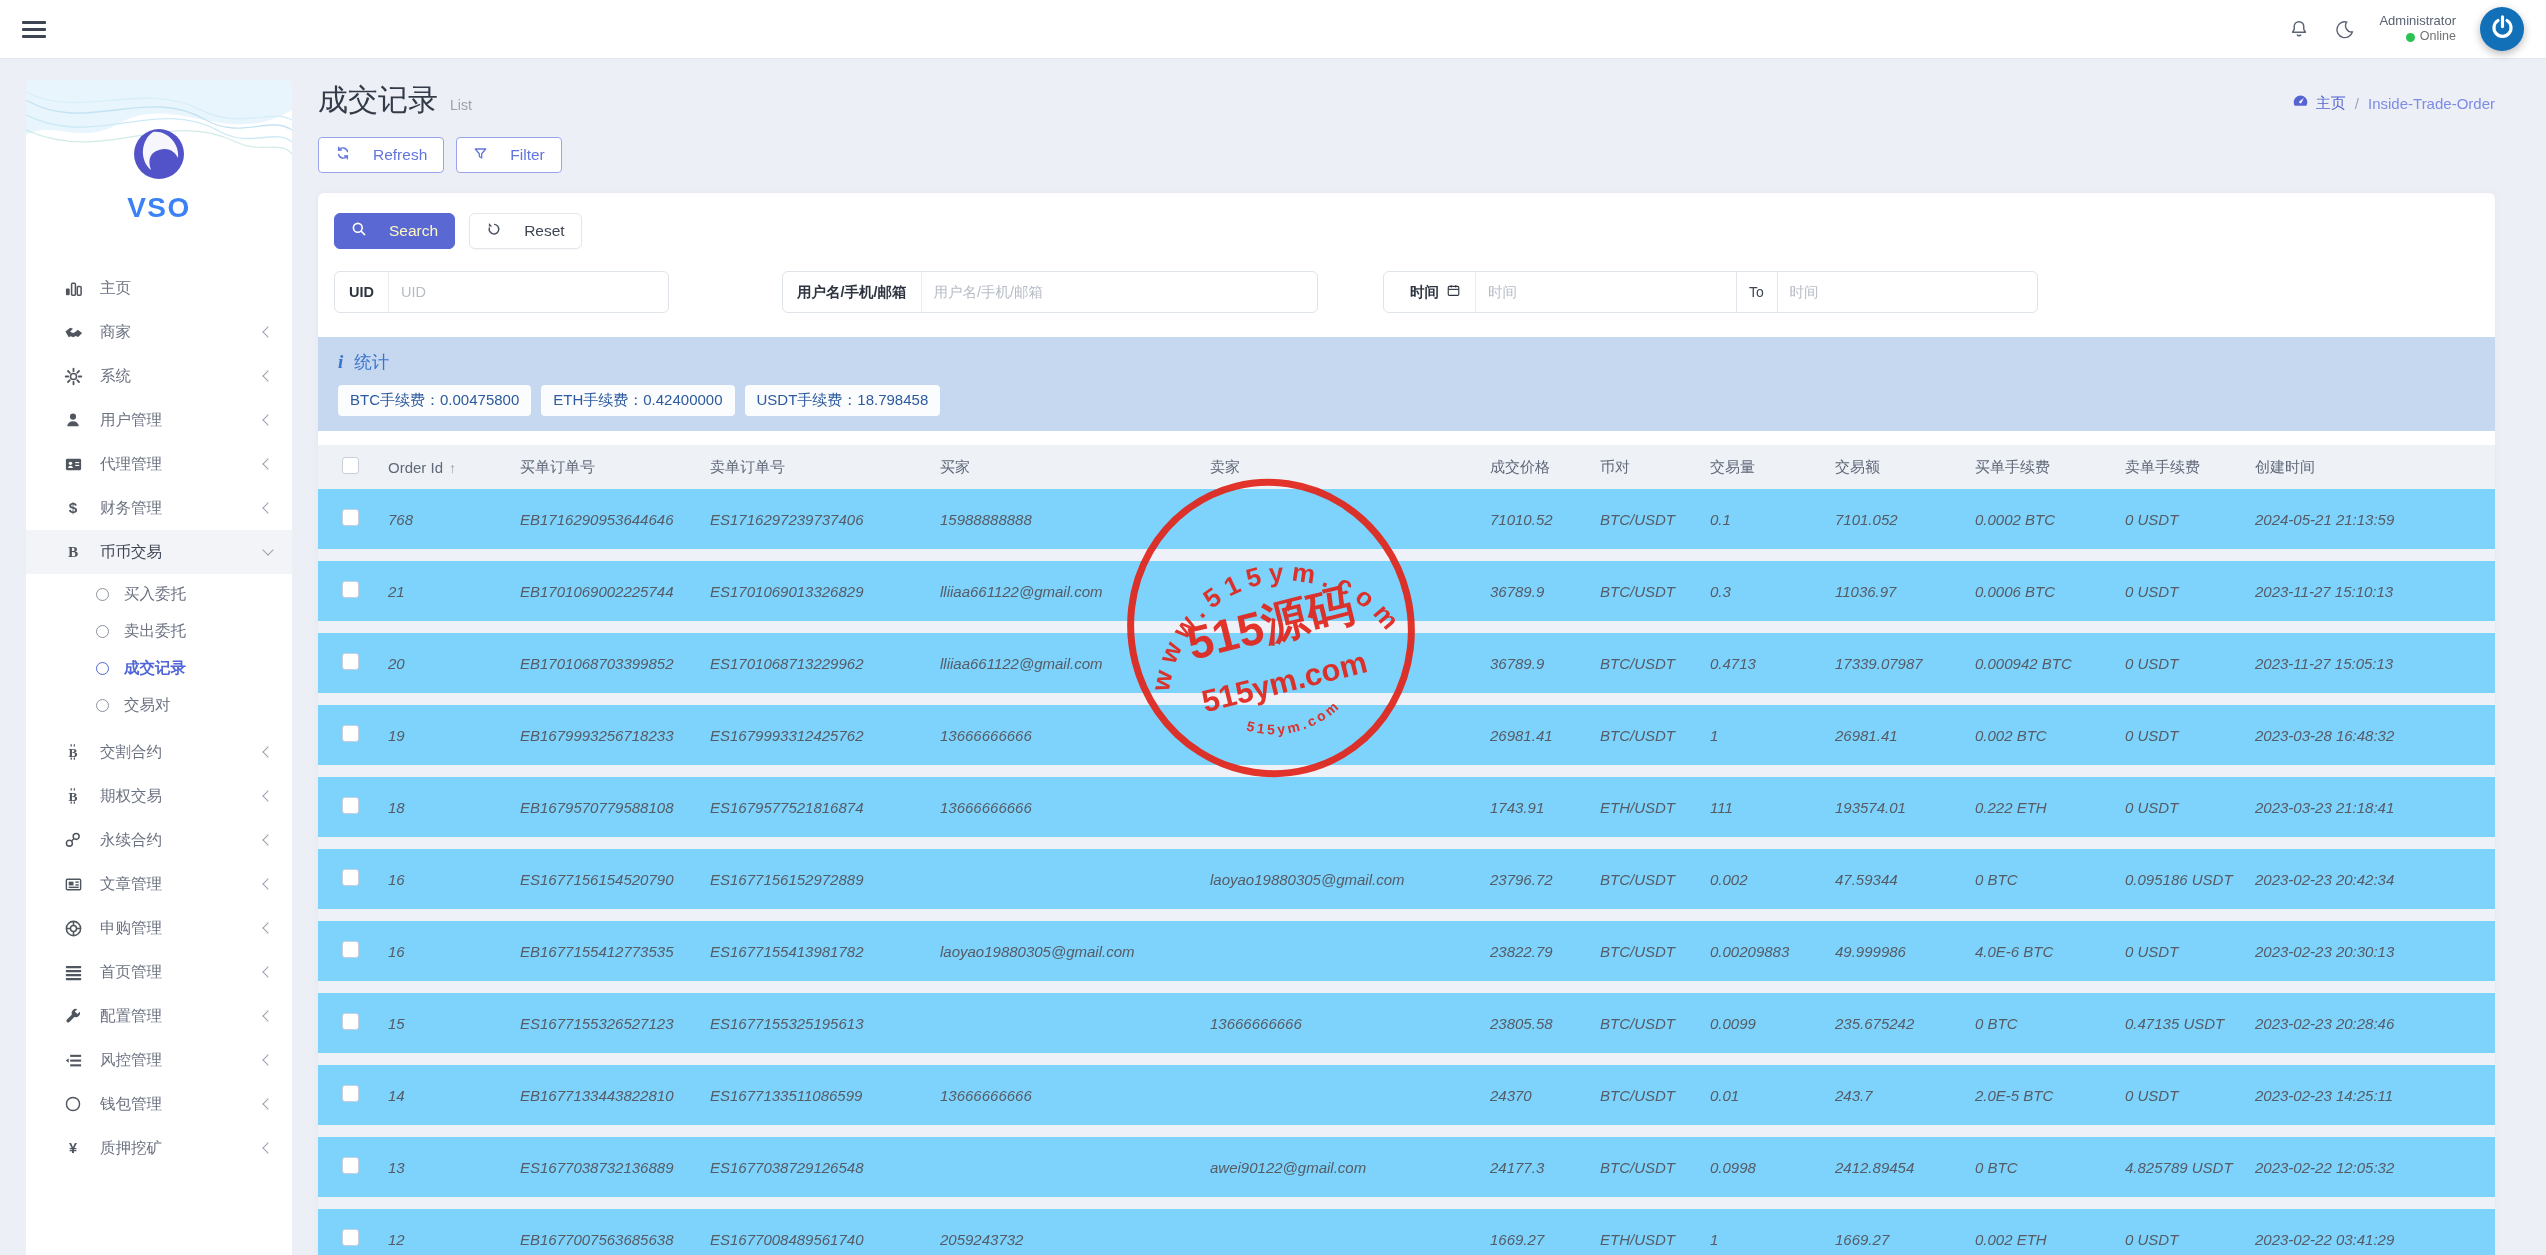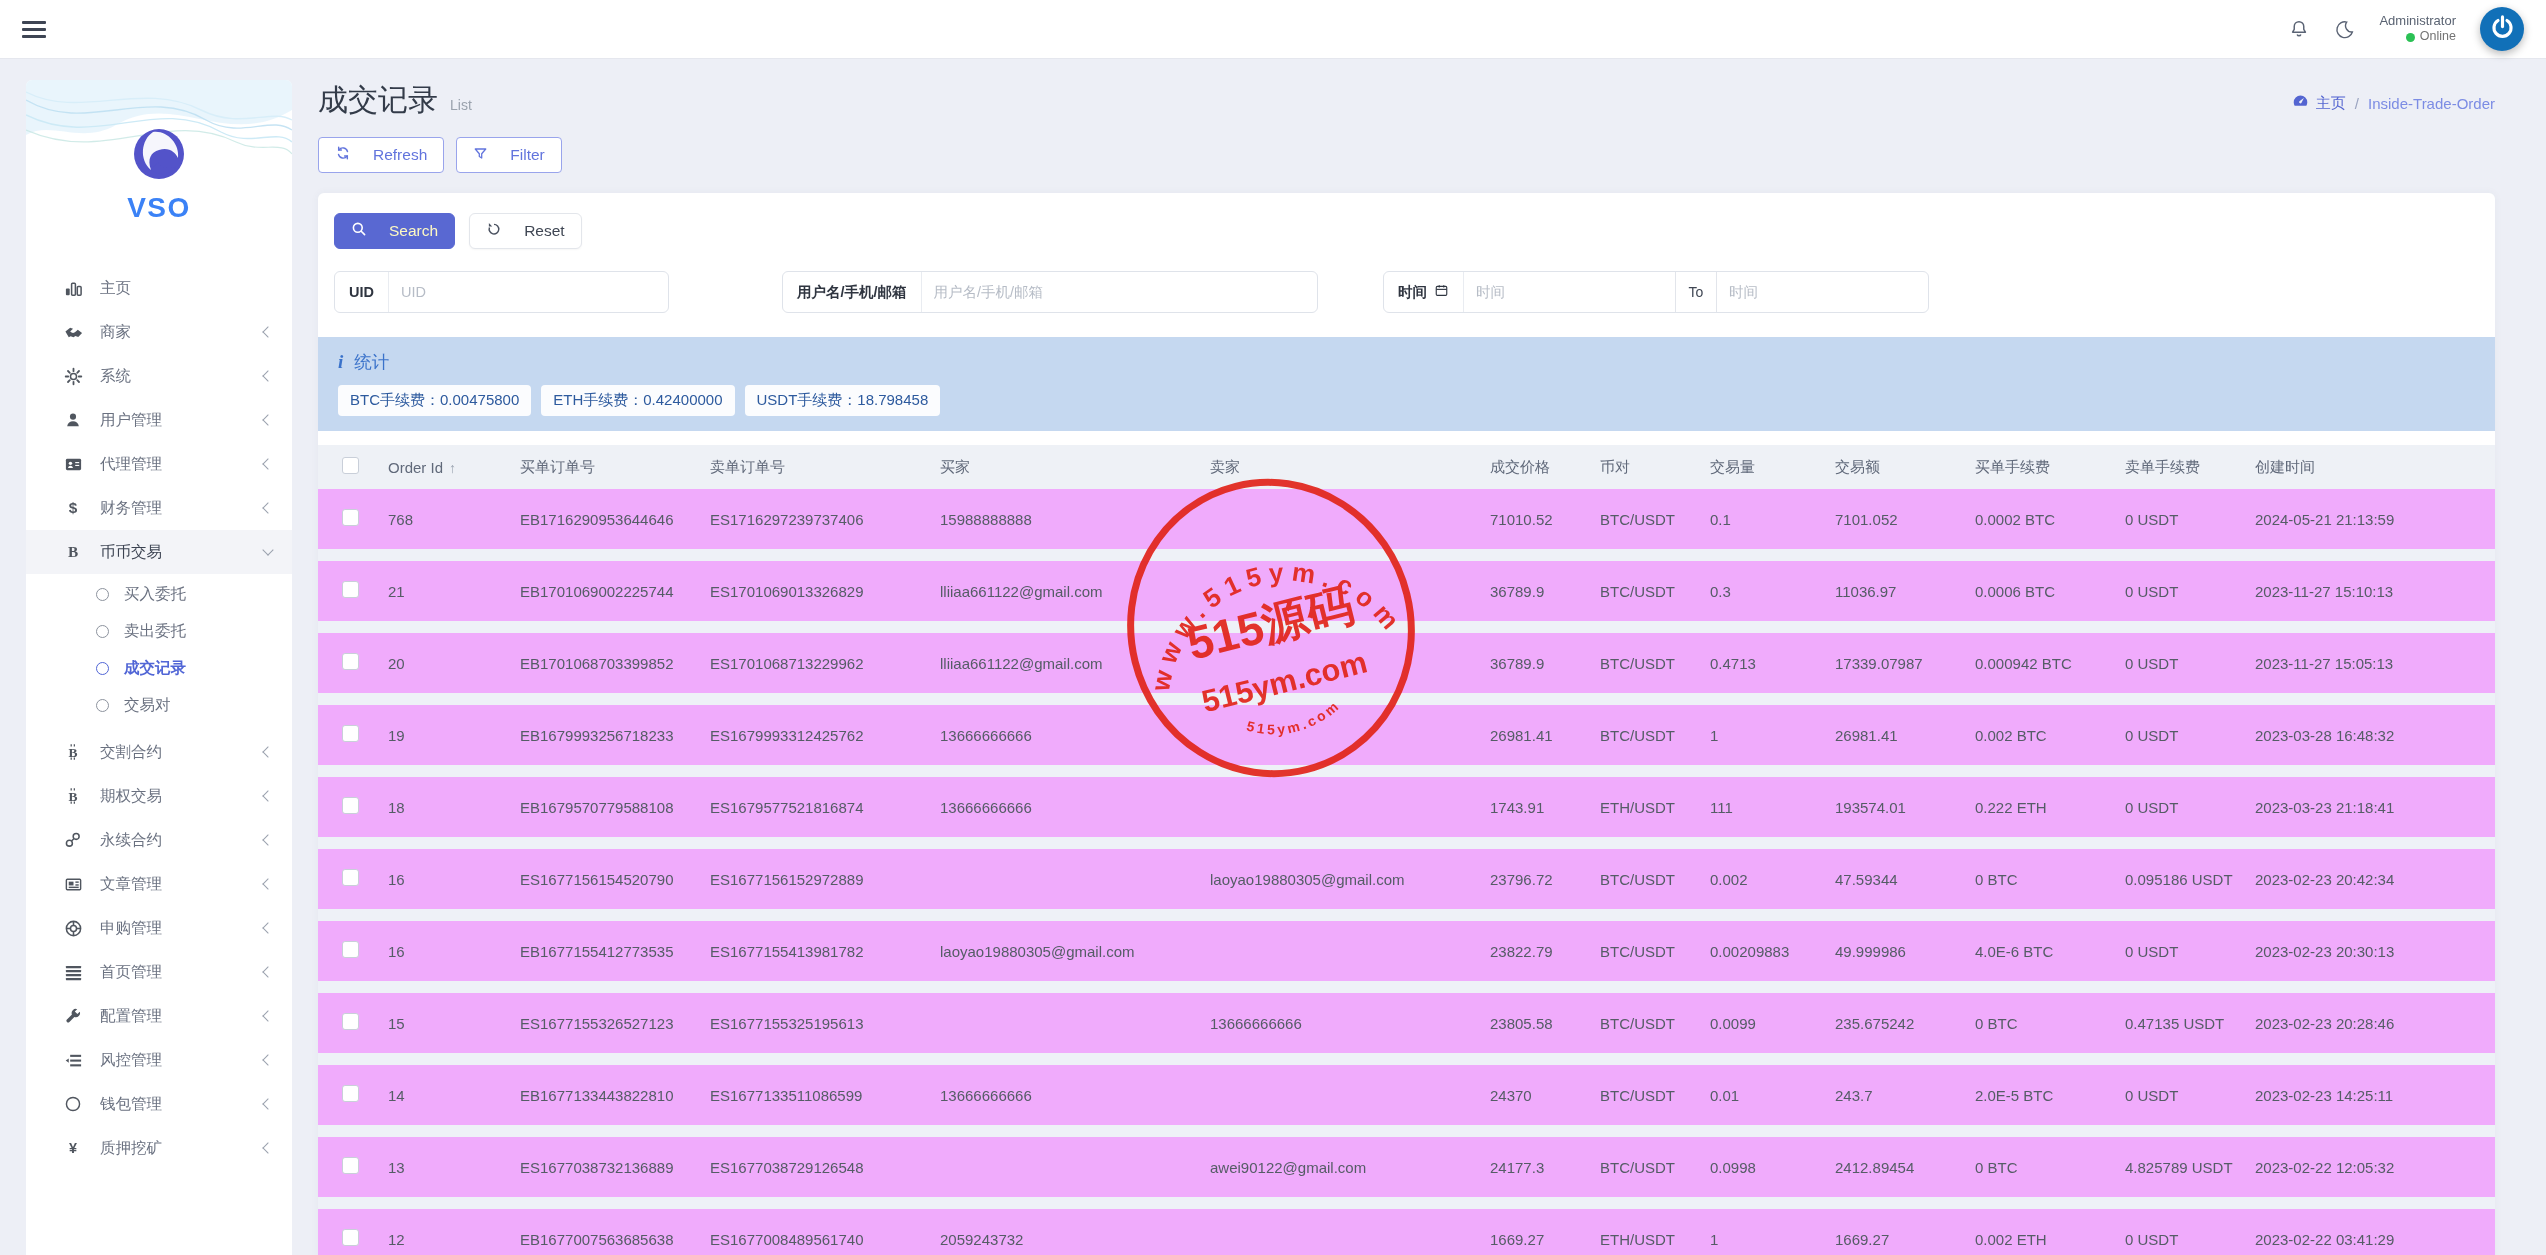--- a/index.html
+++ b/index.html
@@ -56,35 +56,35 @@
   .btn-search { background:#5968d2; color:#fef9c3; border:1px solid #5968d2; border-radius:6px; font-size:15.5px; }
   .btn-reset { border:1px solid #e3e6eb; color:#3f4653; margin-left:14px; border-radius:6px; box-shadow:0 1px 2px rgba(0,0,0,.04); }
 
   .filters { display:flex; margin-top:22px; padding:0 16px; }
   .fgroup { display:flex; align-items:stretch; border:1px solid #dfe3ea; border-radius:6px; height:42px; background:#fff; }
   .flabel { padding:0 14px; font-weight:bold; font-size:14.5px; color:#2f3540; white-space:nowrap; display:flex; align-items:center; gap:7px; border-right:1px solid #e9ecf1; }
   .fgroup input { border:none; outline:none; flex:1; font-size:14.5px; color:#495057; padding:0 12px; background:transparent; min-width:0; font-family:inherit; }
   .fgroup input::placeholder { color:#b6bcc6; }
   .g-uid { width:335px; }
   .g-user { width:536px; margin-left:113px; }
-  .g-time { width:546px; margin-left:65px; }
+  .g-time { width:655px; margin-left:65px;padding-left:12px; }
   .to-seg { width:42px; border-left:1px solid #e2e5eb; border-right:1px solid #e2e5eb; display:flex; align-items:center; justify-content:center; font-size:14px; color:#3f4653; flex:none; }
 
   .stats { margin-top:24px; background:#c5d8f0; padding:13px 20px 15px 20px; }
   .stats-title { color:#3a72ca; font-size:17.5px; display:flex; align-items:center; gap:11px; }
   .info-i { font-family:"Liberation Serif", serif; font-weight:bold; font-size:19px; font-style:italic; }
   .badges { margin-top:11px; display:flex; gap:10px; }
   .badge { background:rgba(255,255,255,.92); border-radius:4px; padding:6px 12px; font-size:15px; color:#2d5a9e; }
 
   .thead, .trow { display:grid; grid-template-columns:70px 132px 190px 230px 270px 280px 110px 110px 125px 140px 150px 130px 1fr; align-items:center; }
   .thead { margin-top:14px; height:44px; background:#eef1f6; color:#60697a; font-size:15px; }
   .cell { padding-right:10px; white-space:nowrap; overflow:hidden; }
   .sort-arrow { color:#9aa3b0; margin-left:6px; font-size:14px; cursor:pointer; }
   .rows { display:flex; flex-direction:column; gap:12px; background:#eef1f7; }
-  .trow { height:60px; background:#f0abfc; font-size:15px; color:#555c66; }
+  .trow { height:60px; background:#7dd3fc; font-size:15px; color:#555c66;font-style:italic; }
   .cb { width:17px; height:17px; border:1.5px solid #c9cfd9; border-radius:3px; background:#fff; display:inline-block; margin-left:24px; cursor:pointer; }
 
   
   .watermark { position:absolute; left:1056px; top:428px; width:430px; height:400px; z-index:10; pointer-events:none; opacity:.93; }
 </style>
 </head>
 <body>
 
 <div class="topbar">
   <div class="hamburger">

